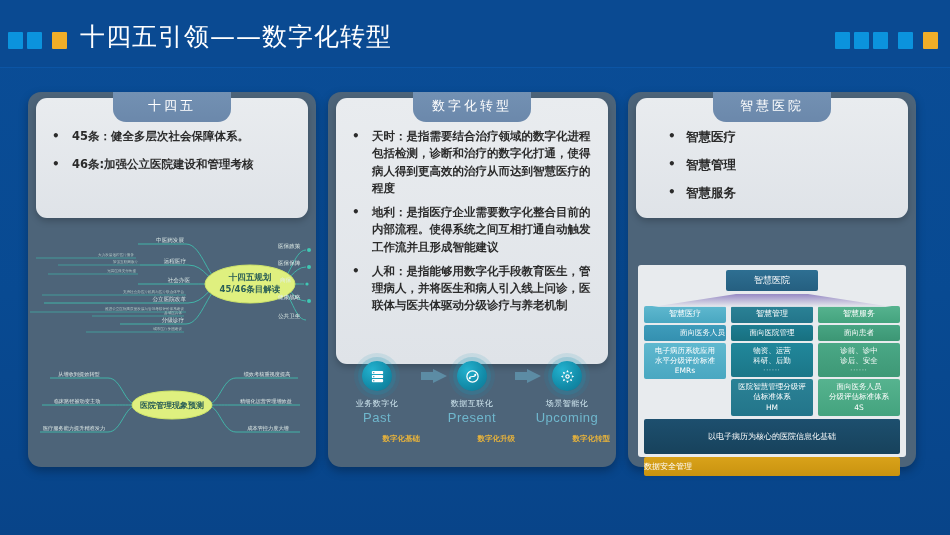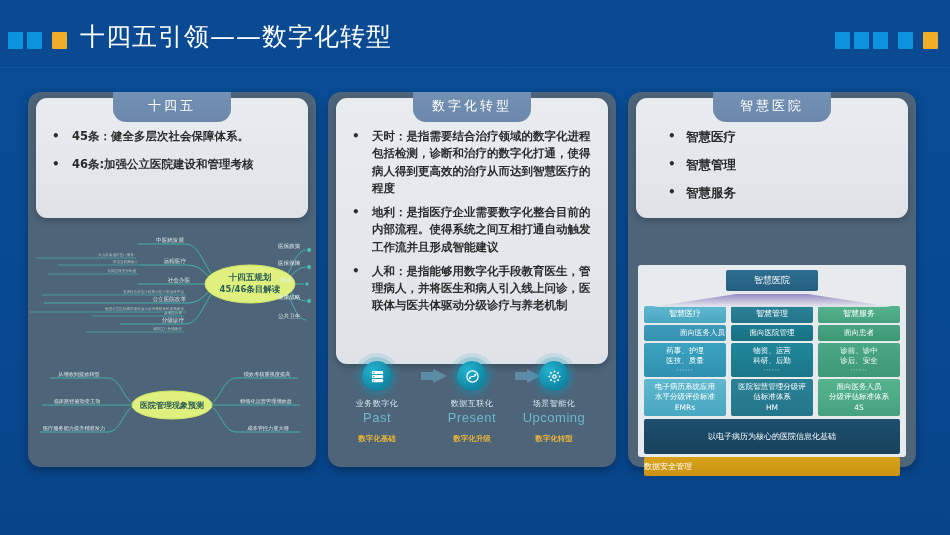--- a/index.html
+++ b/index.html
@@ -104,21 +104,21 @@
     background: radial-gradient(circle at 35% 30%, #23b2cf 0%, #128ba8 60%, #0d7795 100%);
     box-shadow: 0 0 0 4px rgba(26,150,180,.22), 0 0 0 8px rgba(26,150,180,.12);
     display: flex; align-items: center; justify-content: center;
     color: #e6f7fb;
   }
   .step-cn { font-size: 8px; color: #cfe6ef; letter-spacing: .5px;
              font-family: "DejaVu Sans", "Liberation Sans", sans-serif; }
   .step-en { font-size: 13px; color: #6fb7cd; letter-spacing: .5px; margin-top: 1px;
              font-family: "Liberation Sans", sans-serif; }
   .step-tag { font-size: 7.5px; color: #e8b33b; font-weight: bold; margin-top: 9px;
-              font-family: "DejaVu Sans", "Liberation Sans", sans-serif; }
+              font-family: "DejaVu Sans", "Liberation Sans", sans-serif; text-align: right; }
   .arrow {
     position: absolute; top: 8px; width: 26px; height: 14px;
   }
 
   
   .diagram {
     position: absolute; left: 10px; bottom: 10px;
     width: 268px; height: 192px;
     background: #e8ebee; border-radius: 3px;
     padding: 5px 6px 6px;
@@ -326,21 +326,21 @@
               <path d="M5 9.6 C5 6.6 11 9.4 11 6.4" fill="none" stroke="#ffffff" stroke-width="1.3" stroke-linecap="round"></path>
               <circle cx="5" cy="9.8" r="1.1" fill="#ffffff"></circle>
               <circle cx="11" cy="6.2" r="1.1" fill="#ffffff"></circle>
             </svg>
           </div>
           <div class="step-cn">数据互联化</div>
           <div class="step-en">Present</div>
           <div class="step-tag">数字化升级</div>
         </div>
 
-        <div class="step" style="left:183px;">
+        <div class="step" style="left:196px;">
           <div class="step-circle">
             <svg width="15" height="15" viewBox="0 0 16 16">
               <g fill="#ffffff">
                 <circle cx="8" cy="8" r="2.4"></circle>
                 <path d="M8 1 L9.4 3.4 L6.6 3.4 Z"></path>
                 <path d="M8 15 L6.6 12.6 L9.4 12.6 Z"></path>
                 <path d="M1 8 L3.4 6.6 L3.4 9.4 Z"></path>
                 <path d="M15 8 L12.6 9.4 L12.6 6.6 Z"></path>
                 <path d="M3 3 L5.8 4 L4 5.8 Z"></path>
                 <path d="M13 13 L10.2 12 L12 10.2 Z"></path>
@@ -378,25 +378,20 @@
               </linearGradient>
             </defs>
             <path d="M92,0 L164,0 L248,13 L8,13 Z" fill="url(#fanG)" opacity=".9"></path>
           </svg>
         </div>
 
         <div class="dg-cols">
           <div class="dg-col">
             <div class="dg-cell head c-a1">智慧医疗</div>
             <div class="dg-cell c-a2">面向医务人员</div>
-            <div class="dg-cell c-a3">
-              <span>药事、护理</span><br>
-              <span>医技、质量</span>
-              <span class="dots">······</span>
-            </div>
             <div class="dg-cell c-a1">
               <span>电子病历系统应用</span><br>
               <span>水平分级评价标准</span><br>
               <span>EMRs</span>
             </div>
           </div>
 
           <div class="dg-col">
             <div class="dg-cell head c-b1">智慧管理</div>
             <div class="dg-cell c-b2">面向医院管理</div>

